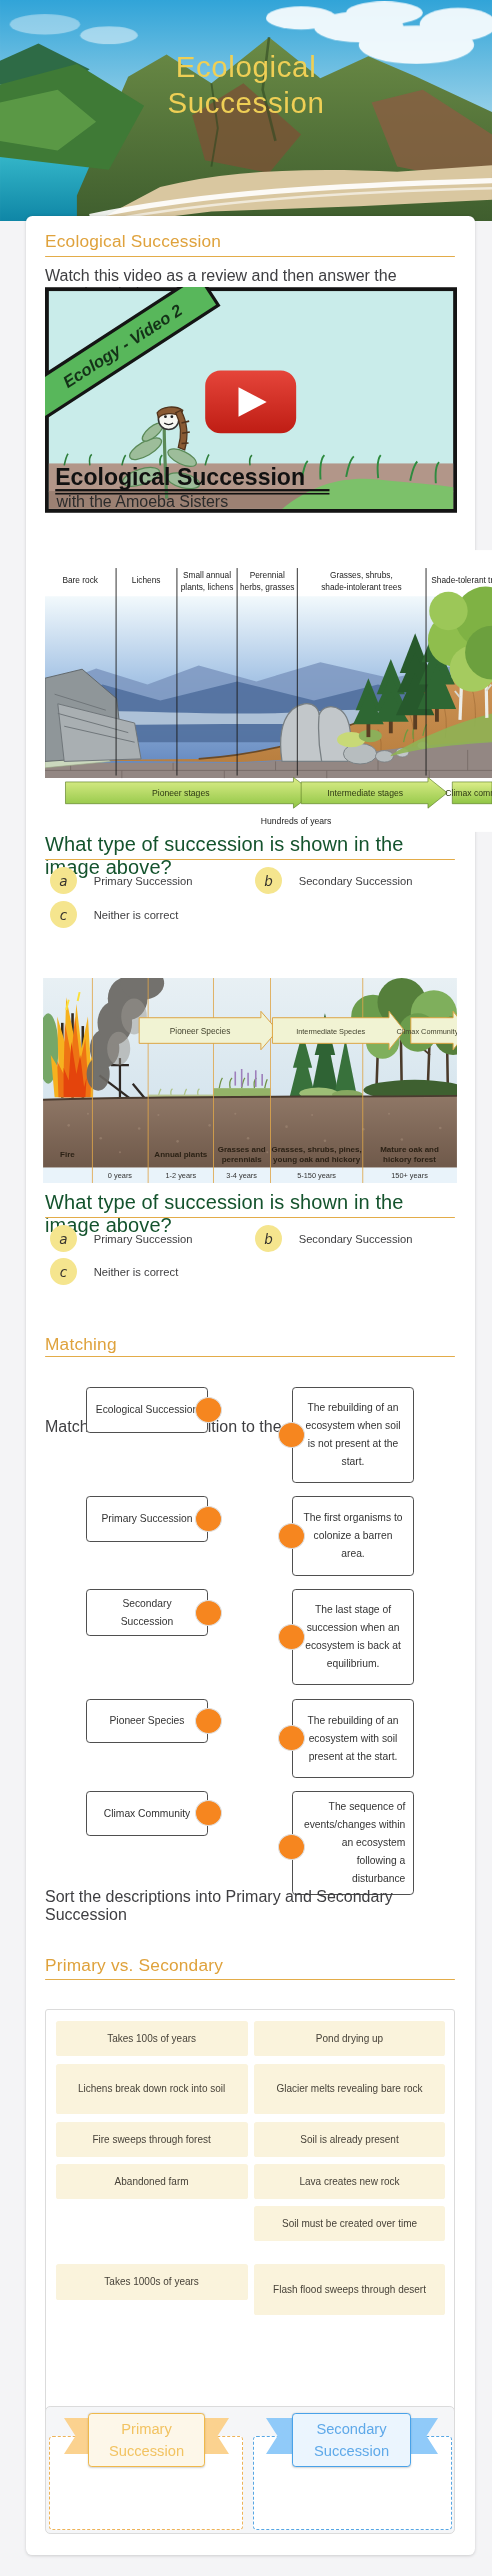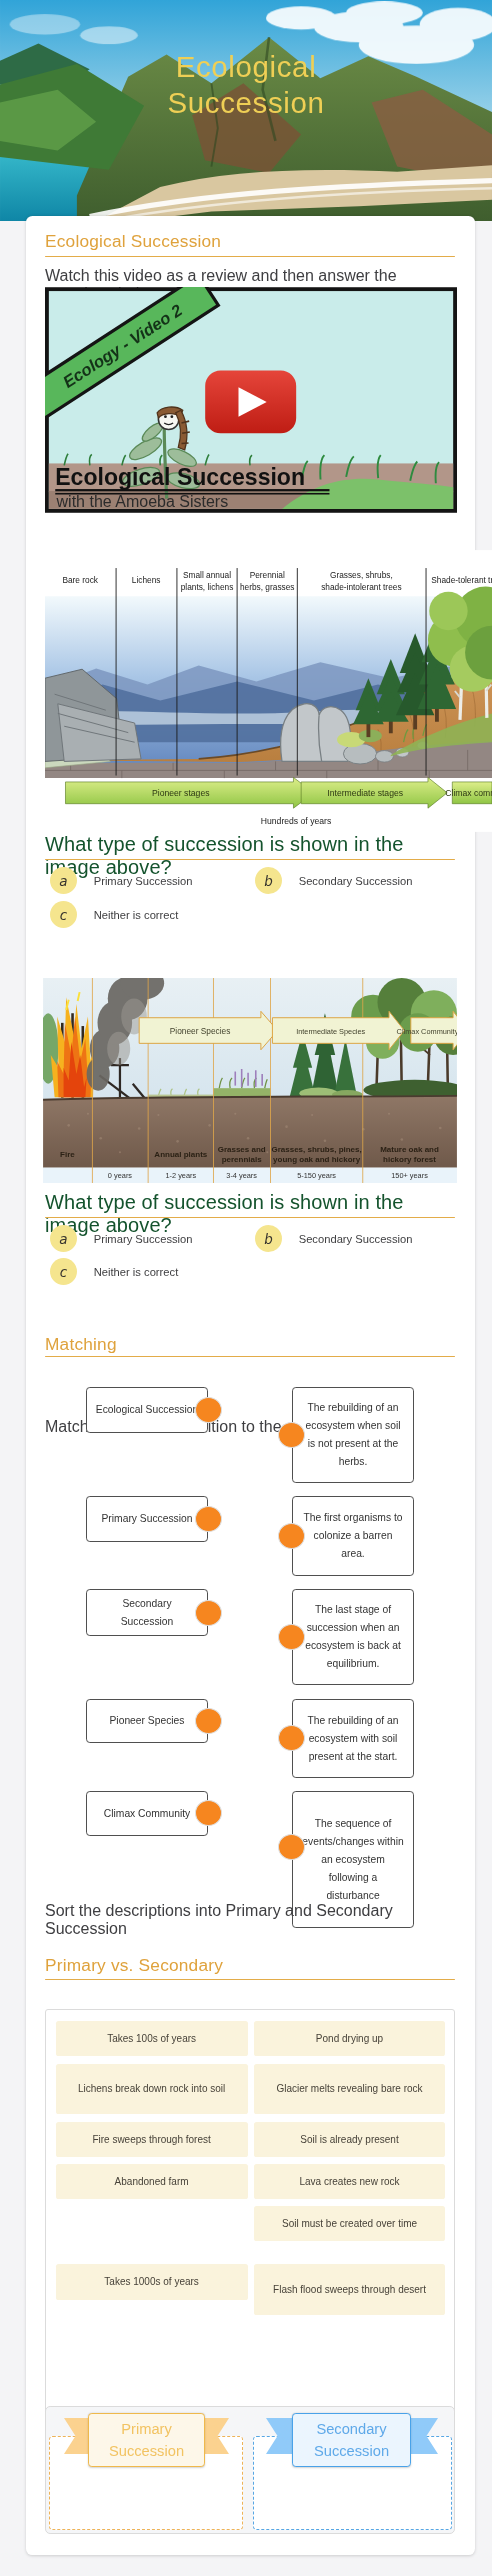--- a/index.html
+++ b/index.html
@@ -469,47 +469,47 @@
   <div class="abs option" style="left:50px;top:1258px;cursor:pointer">
     <span class="badge">c</span>
     <span class="opt-label">Neither is correct</span>
   </div>
 
   <div class="abs section-heading" style="left:45px;top:1334px;width:410px;">Matching</div>
   <div class="abs rule" style="left:45px;top:1356px;width:410px;"></div>
   <div class="abs instruction" style="left:45px;top:1418px;width:410px;">Match the correct definition to the correct term.</div>
 
   <div class="abs mbox term" style="top:1387px;height:46px;">Ecological Succession</div>
-  <div class="abs mbox defn" style="top:1387px;height:96px;">The rebuilding of an ecosystem when soil is not present at the herbs.</div>
+  <div class="abs mbox defn" style="top:1387px;height:96px;">The rebuilding of an ecosystem when soil is not present at the start.</div>
   <div class="abs dot" style="left:195px;top:1397px;cursor:pointer"></div>
   <div class="abs dot" style="left:278px;top:1422px;cursor:pointer"></div>
 
   <div class="abs mbox term" style="top:1496px;height:46px;">Primary Succession</div>
   <div class="abs mbox defn" style="top:1496px;height:80px;">The first organisms to colonize a barren area.</div>
   <div class="abs dot" style="left:195px;top:1506px;cursor:pointer"></div>
   <div class="abs dot" style="left:278px;top:1523px;cursor:pointer"></div>
 
   <div class="abs mbox term" style="top:1589px;height:47px;">Secondary Succession</div>
   <div class="abs mbox defn" style="top:1589px;height:96px;">The last stage of succession when an ecosystem is back at equilibrium.</div>
   <div class="abs dot" style="left:195px;top:1600px;cursor:pointer"></div>
   <div class="abs dot" style="left:278px;top:1624px;cursor:pointer"></div>
 
   <div class="abs mbox term" style="top:1699px;height:44px;">Pioneer Species</div>
   <div class="abs mbox defn" style="top:1699px;height:79px;">The rebuilding of an ecosystem with soil present at the start.</div>
   <div class="abs dot" style="left:195px;top:1708px;cursor:pointer"></div>
   <div class="abs dot" style="left:278px;top:1725px;cursor:pointer"></div>
 
   <div class="abs mbox term" style="top:1791px;height:45px;">Climax Community</div>
-  <div class="abs mbox defn" style="top:1791px;height:137px;">The sequence of events/changes within an ecosystem following a disturbance</div>
+  <div class="abs mbox defn" style="top:1791px;height:104px;text-align:right;">The sequence of events/changes within an ecosystem following a disturbance</div>
   <div class="abs dot" style="left:195px;top:1800px;cursor:pointer"></div>
   <div class="abs dot" style="left:278px;top:1834px;cursor:pointer"></div>
 
   <div class="abs section-heading" style="left:45px;top:1955px;width:410px;">Primary vs. Secondary</div>
   <div class="abs rule" style="left:45px;top:1979px;width:410px;"></div>
-  <div class="abs instruction" style="left:45px;top:1888px;width:410px;margin-top:14px;">Sort the descriptions into Primary and Secondary Succession</div>
+  <div class="abs instruction" style="left:45px;top:1888px;width:410px;">Sort the descriptions into Primary and Secondary Succession</div>
 
   <div id="chips-box" class="abs">
     <div class="chip c0">Takes 100s of years</div>
     <div class="chip c1">Pond drying up</div>
     <div class="chip c2">Lichens break down rock into soil</div>
     <div class="chip c3">Glacier melts revealing bare rock</div>
     <div class="chip c4">Fire sweeps through forest</div>
     <div class="chip c5">Soil is already present</div>
     <div class="chip c6">Abandoned farm</div>
     <div class="chip c7">Lava creates new rock</div>

